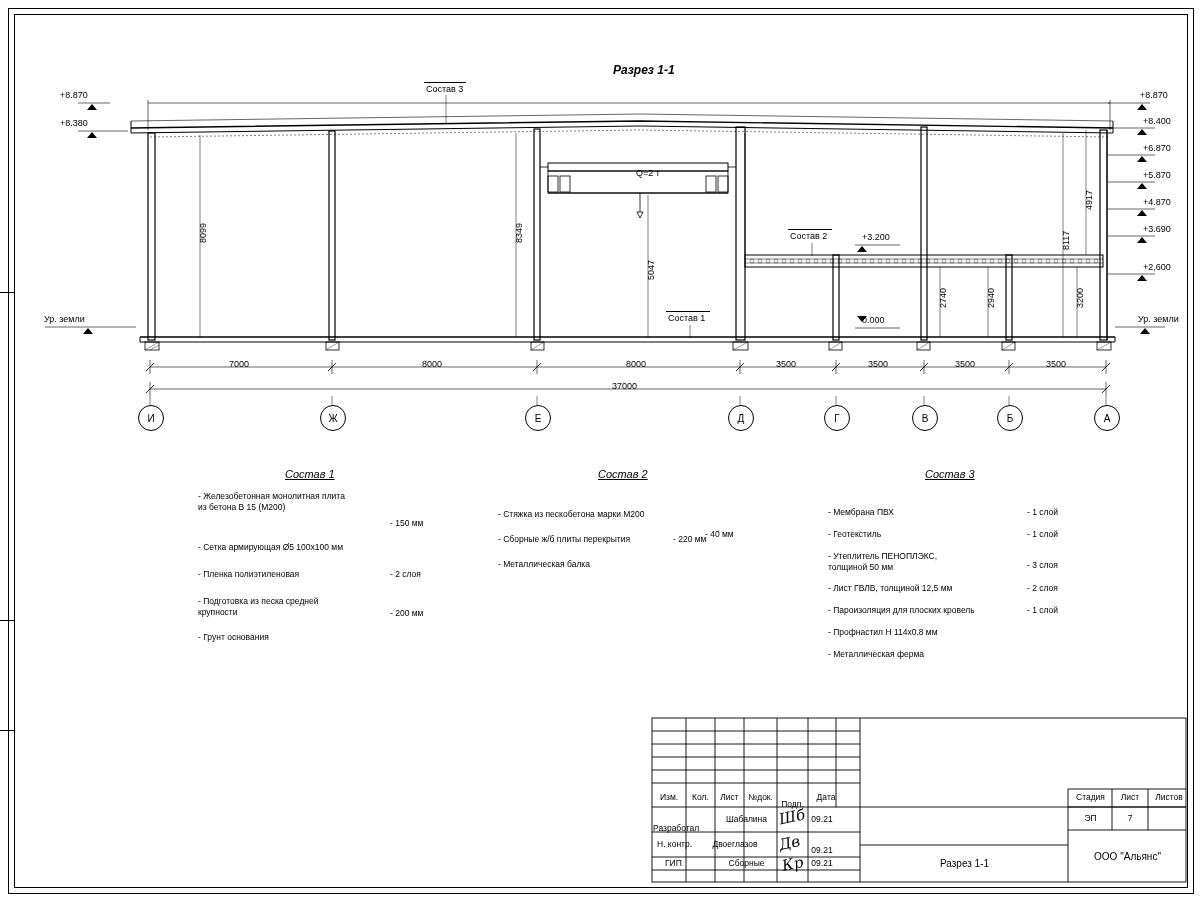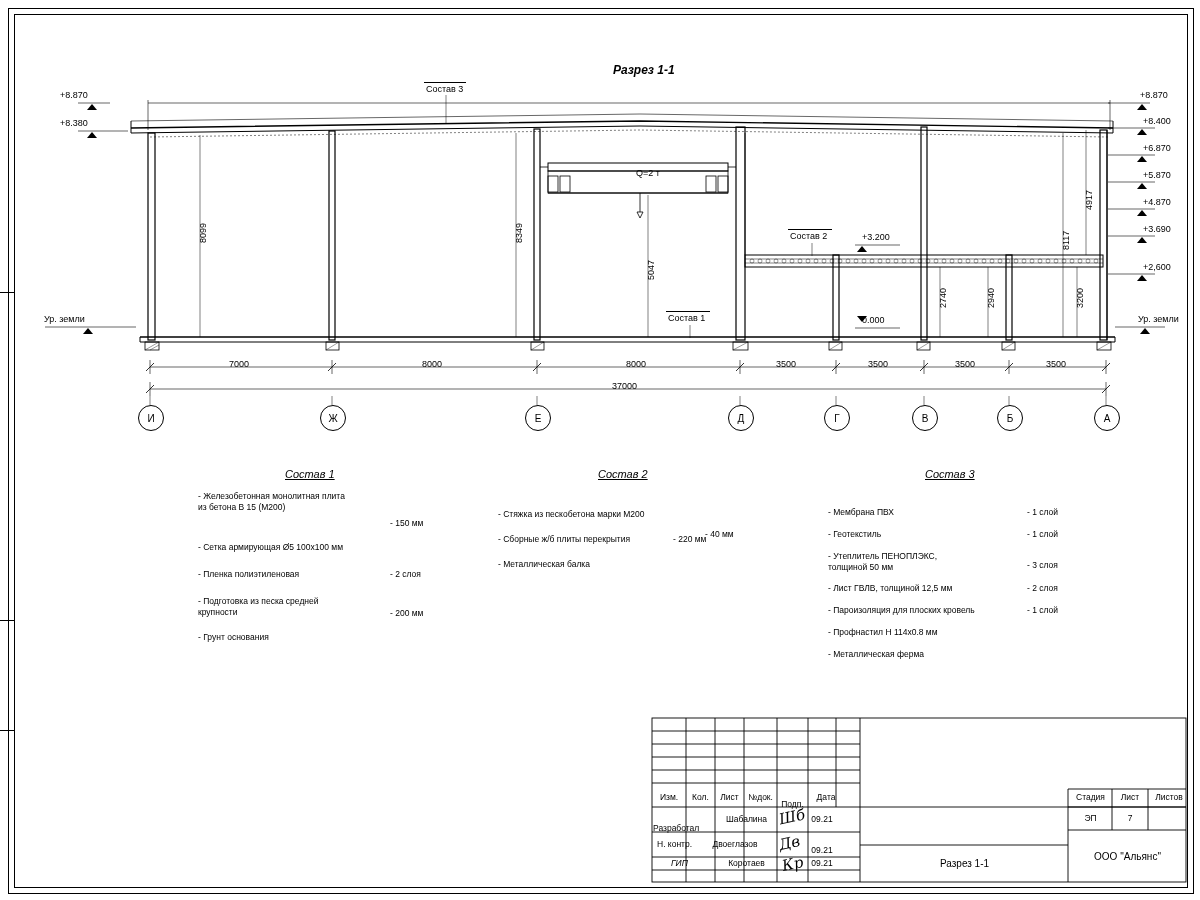--- a/index.html
+++ b/index.html
@@ -398,22 +398,22 @@
   <div class="tb-t" style="left:808px;top:789px;width:36px;height:18px;">Дата</div>
 
   <div class="tb-t" style="left:653px;top:807px;width:62px;height:43px;justify-content:flex-start;">Разработал</div>
   <div class="tb-t" style="left:716px;top:807px;width:61px;height:25px;">Шабалина</div>
   <div class="tb-t" style="left:808px;top:807px;width:28px;height:25px;">09.21</div>
 
   <div class="tb-t" style="left:653px;top:832px;width:62px;height:25px;justify-content:flex-start;padding-left:4px;">Н. контр.</div>
   <div class="tb-t" style="left:716px;top:832px;width:38px;height:25px;">Двоеглазов</div>
   <div class="tb-t" style="left:808px;top:845px;width:28px;height:12px;">09.21</div>
 
-  <div class="tb-t" style="left:653px;top:857px;width:62px;height:13px;justify-content:flex-start;padding-left:18px;font-style:italic;">ГИП</div>
-  <div class="tb-t" style="left:716px;top:857px;width:61px;height:13px;">Коротаев</div>
+  <div class="tb-t" style="left:653px;top:857px;width:62px;height:13px;justify-content:flex-start;padding-left:12px;">ГИП</div>
+  <div class="tb-t" style="left:716px;top:857px;width:61px;height:13px;">Сборные</div>
   <div class="tb-t" style="left:808px;top:857px;width:28px;height:13px;">09.21</div>
 
   <div class="sig" style="left:779px;top:808px;">Шб</div>
   <div class="sig" style="left:779px;top:834px;">Дв</div>
   <div class="sig" style="left:782px;top:855px;">Кр</div>
 
   <div class="tb-t" style="left:861px;top:845px;width:207px;height:37px;font-size:10px;">Разрез 1-1</div>
 
   <div class="tb-t" style="left:1069px;top:789px;width:43px;height:18px;">Стадия</div>
   <div class="tb-t" style="left:1112px;top:789px;width:36px;height:18px;">Лист</div>

